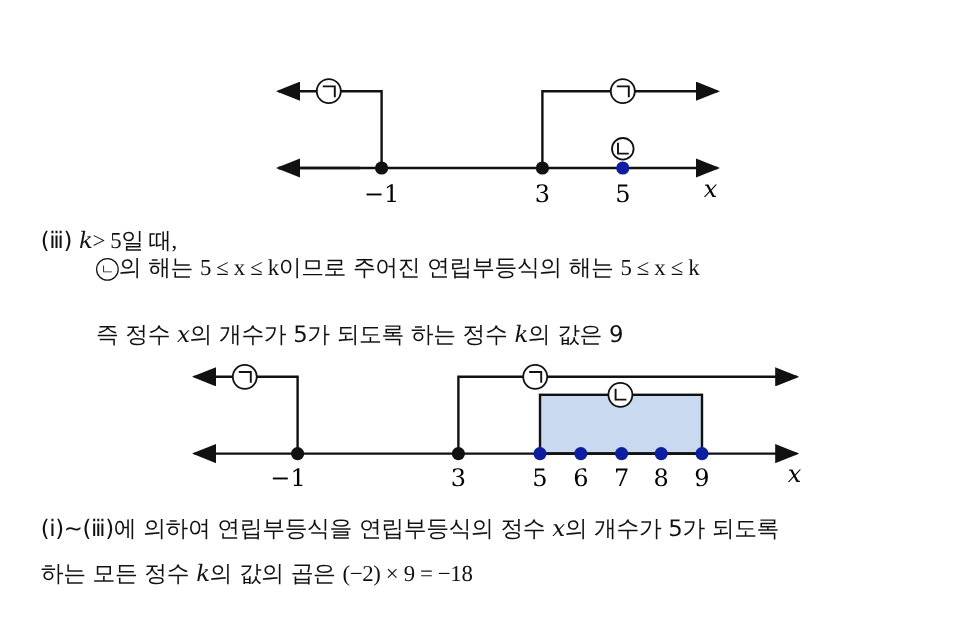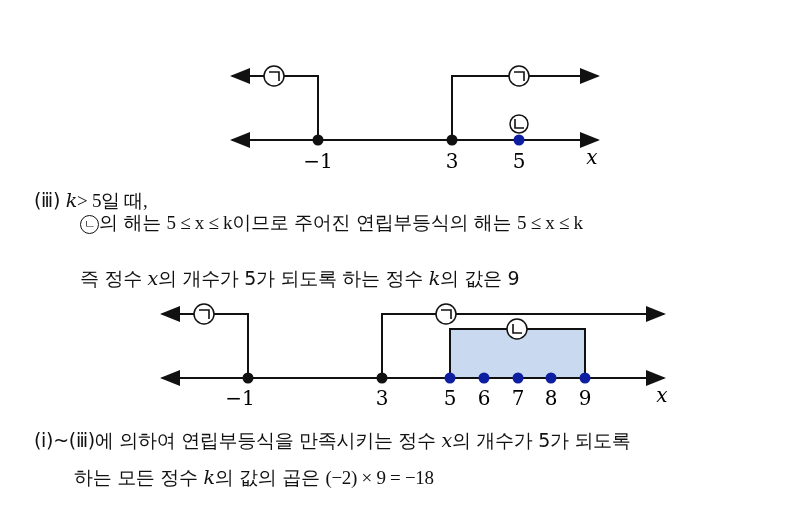--- a/index.html
+++ b/index.html
@@ -82,20 +82,20 @@
   <span class="math">5 ≤ x ≤ k</span><span>이므로 주어진 연립부등식의 해는</span>
   <span class="math">5 ≤ x ≤ k</span>
 </div>
 <div class="txt" style="left:80px;top:266px;">
   <span>즉 정수</span>
   <span class="it">x</span><span>의 개수가 5가 되도록 하는 정수</span>
   <span class="it">k</span><span>의 값은 9</span>
 </div>
 
 <div class="txt" style="left:34px;top:428px;">
-  <span>(ⅰ)~(ⅲ)에 의하여 연립부등식을 만족시키는 정수</span>
+  <span>(ⅰ)~(ⅲ)에 의하여 연립부등식을 연립부등식의 정수</span>
   <span class="it">x</span><span>의 개수가 5가 되도록</span>
 </div>
-<div class="txt" style="left:34px;top:465px;margin-left:40px;">
+<div class="txt" style="left:34px;top:465px;">
   <span>하는 모든 정수</span>
   <span class="it">k</span><span>의 값의 곱은</span>
   <span class="math">(−2) × 9 = −18</span>
 </div>
 
 </body></html>

